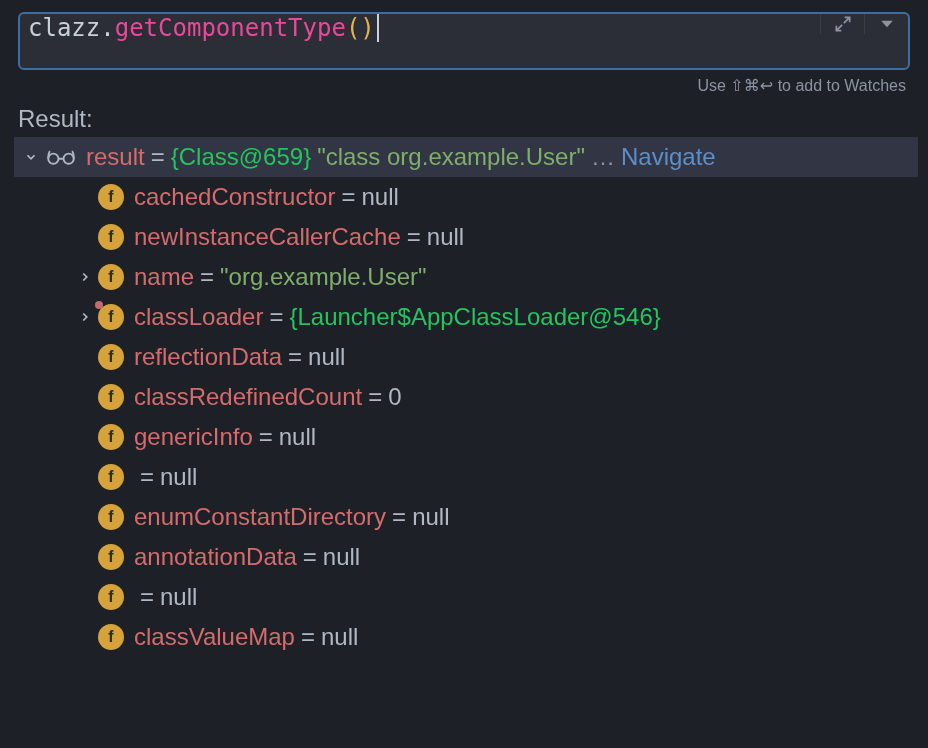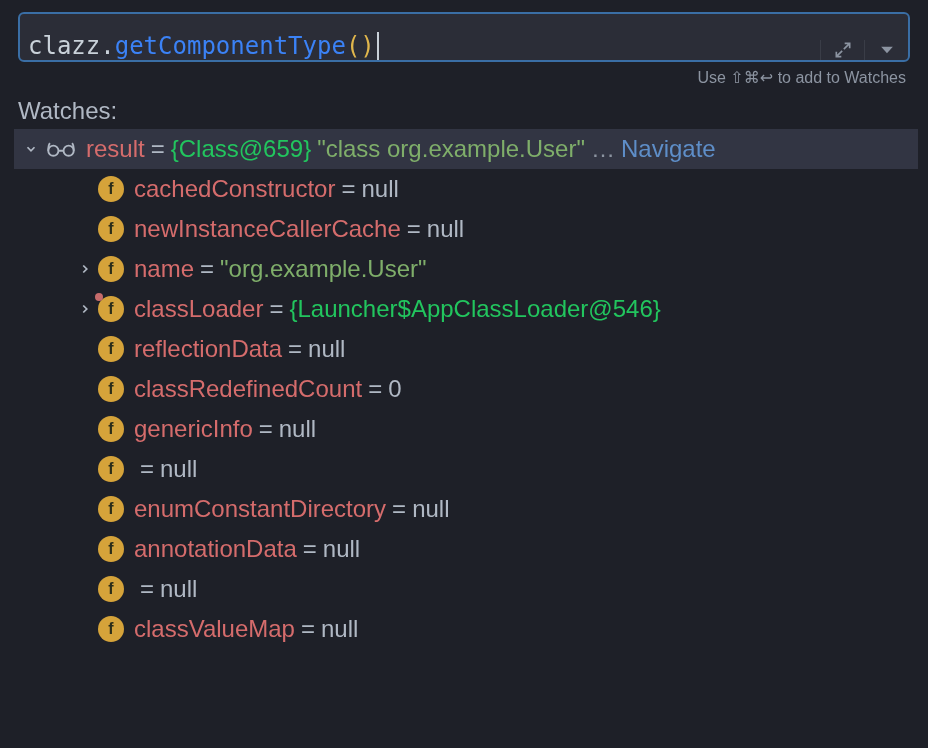--- a/index.html
+++ b/index.html
@@ -7,38 +7,38 @@
     background: #1e2028;
     color: #b0b8c4;
     font-family: -apple-system, BlinkMacSystemFont, "Segoe UI", sans-serif;
     font-size: 22px;
     width: 928px;
     height: 748px;
     overflow: hidden;
   }
   .expr-bar {
     display: flex;
-    align-items: flex-end;
+    align-items: flex-start;
     margin: 12px 18px 4px 18px;
     border: 2px solid #3a6ea5;
     border-radius: 6px;
     background: #2b2d37;
-    height: 50px;
+    height: 58px;
   }
   .expr-input {
     flex: 1;
     display: flex;
     align-items: center;
     padding: 0 8px;
     font-family: Menlo, Consolas, monospace;
     font-size: 24px;
     position: relative;
   }
   .code-obj { color: #c9d1d9; }
-  .code-method { color: #3b82f6; }
+  .code-method { color: #ec4899; }
   .code-paren1 { color: #e0b64c; }
   .code-paren2 { color: #e0b64c; }
   .code-dot { color: #c9d1d9; }
   .caret {
     display: inline-block;
     width: 2px;
     height: 28px;
     background: #c9d1d9;
     margin-left: 2px;
     vertical-align: middle;
@@ -149,21 +149,21 @@
   </div>
   <div class="dropdown-btn">
     <svg viewBox="0 0 24 24" fill="currentColor">
       <path d="M5 8l7 8 7-8z"></path>
     </svg>
   </div>
 </div>
 
 <div class="hint">Use ⇧⌘↩ to add to Watches</div>
 
-<div class="result-label">Watches:</div>
+<div class="result-label">Result:</div>
 
 <div class="tree">
 
   <div class="tree-row selected">
     <span class="gutter">
       <svg class="chevron" viewBox="0 0 24 24" fill="none" stroke="currentColor" stroke-width="3">
           <path d="M6 9l6 6 6-6"></path>
         </svg>
     </span>
     <span class="icon-glasses">

